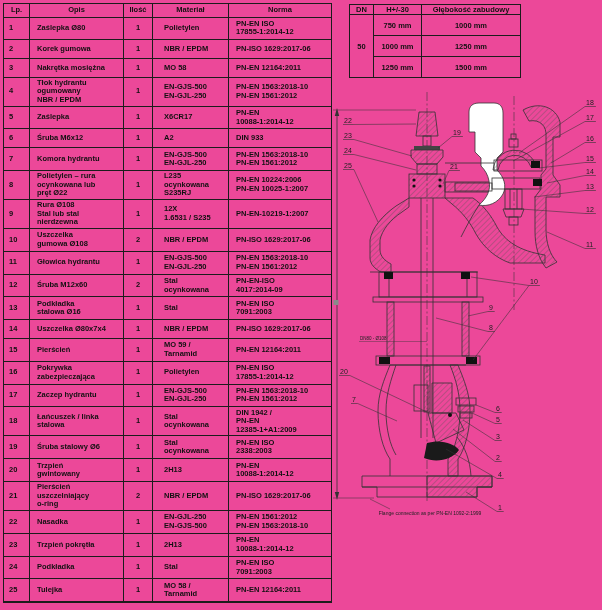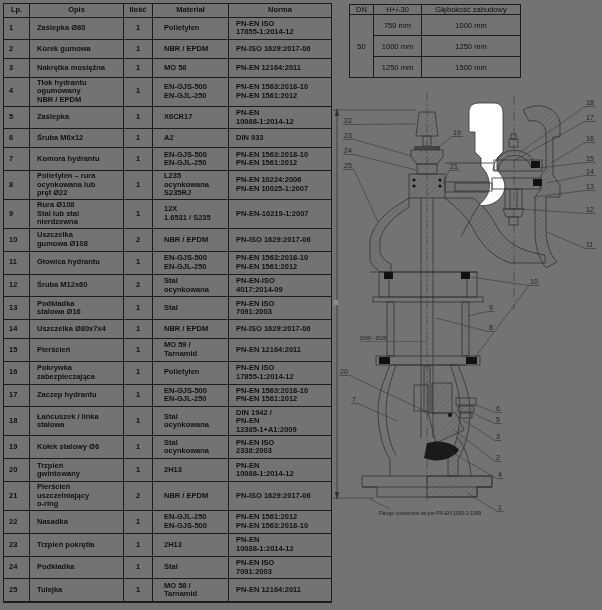--- a/index.html
+++ b/index.html
@@ -1,18 +1,18 @@
 <!DOCTYPE html>
 <html><head>
 <meta charset="utf-8">
 <style>
   * { margin: 0; padding: 0; box-sizing: border-box; }
   html,body { width: 602px; height: 610px; background: #fff; overflow: hidden;
     font-family: "Liberation Sans", sans-serif; color: #111; }
-  .sheet { position: relative; width: 602px; height: 610px; background: #737373; }
+  .sheet { position: relative; width: 602px; height: 610px; background: #ec4899; }
 
   
   table { border-collapse: collapse; table-layout: fixed; }
   .parts-table { position: absolute; left: 3px; top: 3px; width: 328px; height: 600px;
     border: 1.5px solid #1c1c1c; border-bottom: 2.5px solid #1c1c1c; }
   .parts-table th, .parts-table td { border: 1px solid #1c1c1c; font-size: 7.5px; font-weight: bold;
     line-height: 8.5px; vertical-align: middle; white-space: pre-line; overflow: hidden; }
   .parts-table th { text-align: center; padding: 2px 1px; }
   .col-lp   { width: 26px; }
   .col-opis { width: 94px; }
@@ -21,21 +21,21 @@
   .col-nor  { width: 103px; }
   td.c-lp   { padding-left: 5px; }
   td.c-opis { padding-left: 7px; padding-right: 2px; margin-top: 28px; }
   td.c-il   { text-align: center; }
   td.c-mat  { padding-left: 11px; padding-right: 2px; }
   td.c-nor  { padding-left: 7px; padding-right: 2px; }
 
   
   .dn-table { position: absolute; left: 349px; top: 4px; width: 171px; height: 74px;
     border: 1.5px solid #1c1c1c; }
-  .dn-table th, .dn-table td { border: 1px solid #1c1c1c; font-size: 7.5px; font-weight: normal;
+  .dn-table th, .dn-table td { border: 1px solid #1c1c1c; font-size: 7.5px; font-weight: bold;
     text-align: center; vertical-align: middle; line-height: 9px; }
   .dn-c1 { width: 24px; } .dn-c2 { width: 48px; } .dn-c3 { width: 99px; }
 
   
   .drawing { position: absolute; left: 330px; top: 82px; width: 272px; height: 528px; }
   svg text { font-family: "Liberation Sans", sans-serif; fill: #222; }
 </style>
 </head>
 <body>
 
@@ -212,21 +212,21 @@
 stalowa</td>
           <td class="c-il">1</td>
           <td class="c-mat">Stal
 ocynkowana</td>
           <td class="c-nor">DIN 1942 /
 PN-EN
 12385-1+A1:2009</td>
         </tr>
         <tr style="height: 22px;">
           <td class="c-lp">19</td>
-          <td class="c-opis">Kołek stalowy Ø6</td>
+          <td class="c-opis">Śruba stalowy Ø6</td>
           <td class="c-il">1</td>
           <td class="c-mat">Stal
 ocynkowana</td>
           <td class="c-nor">PN-EN ISO
 2338:2003</td>
         </tr>
         <tr style="height: 22px;">
           <td class="c-lp">20</td>
           <td class="c-opis">Trzpień
 gwintowany</td>

